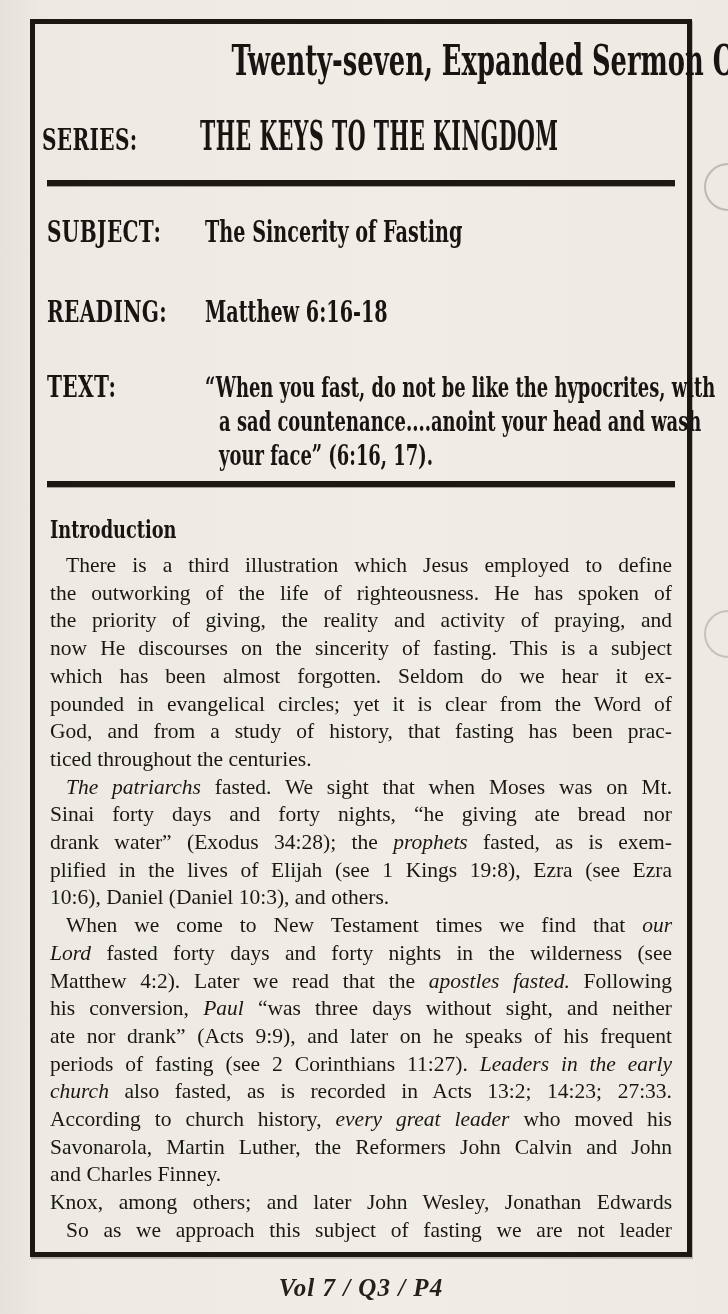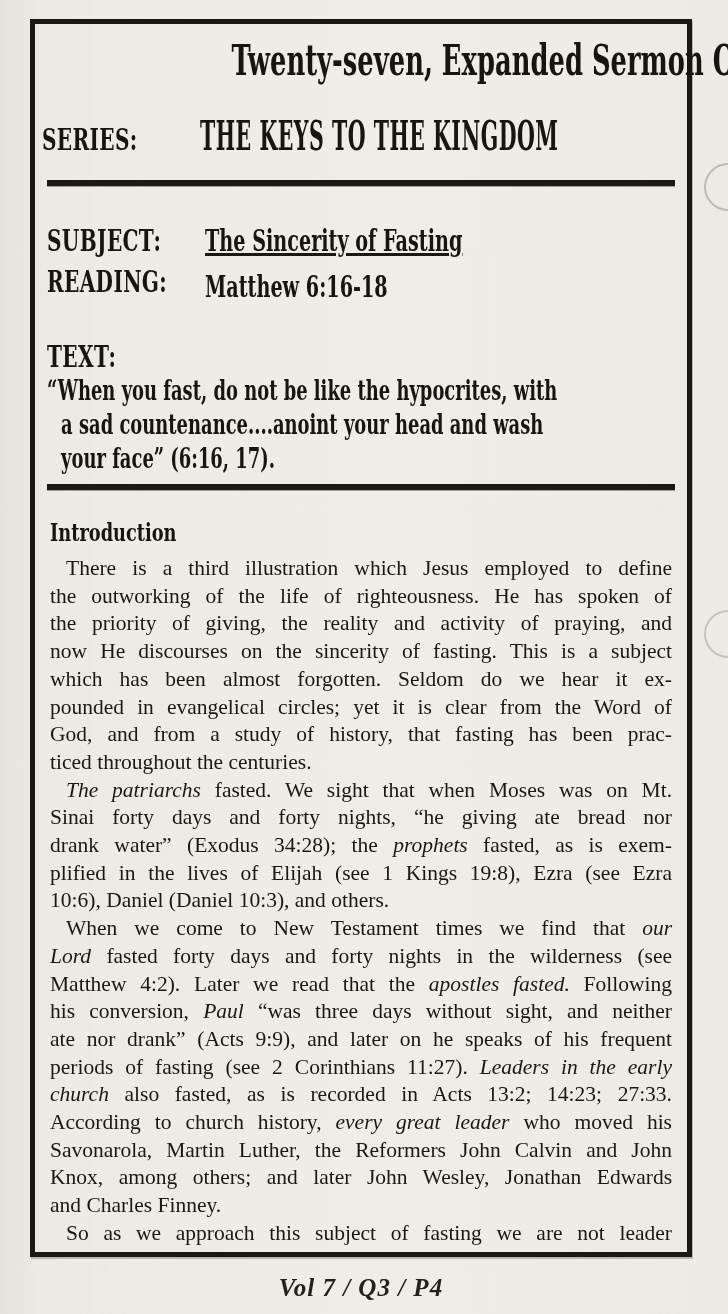--- a/index.html
+++ b/index.html
@@ -17,24 +17,24 @@
   .squeeze{display:inline-block;white-space:nowrap;transform-origin:left center;}
   
   .title-wrap{margin-top:13px;text-align:center;}
   .title{font-size:43px;line-height:46px;transform:scaleX(0.60);transform-origin:center;}
   
   .row{display:flex;align-items:baseline;padding-left:12px;}
   .row .lblbox{width:158px;flex:none;}
   .lbl{font-size:30px;transform:scaleX(0.67);letter-spacing:.5px;}
   .row-series{margin-top:32px;line-height:42px;padding-left:7px;}
   .val-series{font-size:41px;transform:scaleX(0.50);letter-spacing:1px;}
-  .row-subject{margin-top:37px;line-height:36px;text-decoration:underline;}
-  .row-reading{line-height:36px;align-items:flex-end;}
+  .row-subject{margin-top:28px;line-height:36px;}
+  .row-reading{margin-top:39px;line-height:36px;}
   .val-m{font-size:30px;transform:scaleX(0.64);}
-  .row-text{margin-top:34px;flex-direction:column;}
+  .row-text{margin-top:34px;}
   .quote{transform:scaleX(0.64);transform-origin:left top;font-size:28px;line-height:34px;width:740px;}
   .qline{white-space:nowrap;}
   .qline + .qline{padding-left:22px;}
   
   .rule{height:6px;background:#1c1814;margin-left:12px;margin-right:12px;box-shadow:0 1px 0 rgba(70,64,58,.45);}
   .rule-1{margin-top:14px;}
   .rule-2{margin-top:8px;}
   
   .intro-heading-wrap{margin:29px 15px 0 15px;line-height:27px;}
   .intro-heading{font-size:24px;transform:scaleX(0.74);}
@@ -124,22 +124,22 @@
       <div>
         <div class="line indent"><span>When we come to New Testament times we find that </span><span class="it">our</span></div>
         <div class="line"><span class="it">Lord</span><span> fasted forty days and forty nights in the wilderness (see</span></div>
         <div class="line"><span>Matthew 4:2). Later we read that the </span><span class="it">apostles fasted.</span><span> Following</span></div>
         <div class="line"><span>his conversion, </span><span class="it">Paul</span><span> “was three days without sight, and neither</span></div>
         <div class="line"><span>ate nor drank” (Acts 9:9), and later on he speaks of his frequent</span></div>
         <div class="line"><span>periods of fasting (see 2 Corinthians 11:27). </span><span class="it">Leaders in the early</span></div>
         <div class="line"><span class="it">church</span><span> also fasted, as is recorded in Acts 13:2; 14:23; 27:33.</span></div>
         <div class="line"><span>According to church history, </span><span class="it">every great leader</span><span> who moved his</span></div>
         <div class="line"><span>Savonarola, Martin Luther, the Reformers John Calvin and John</span></div>
+        <div class="line flush"><span>and Charles Finney.</span></div>
         <div class="line"><span>Knox, among others; and later John Wesley, Jonathan Edwards</span></div>
-        <div class="line flush"><span>and Charles Finney.</span></div>
       </div>
       <div>
         <div class="line indent"><span>So as we approach this subject of fasting we are not leader</span></div>
       </div>
     </div>
 
 </div>
 
 <div class="footer">Vol 7 / Q3 / P4</div>
 

